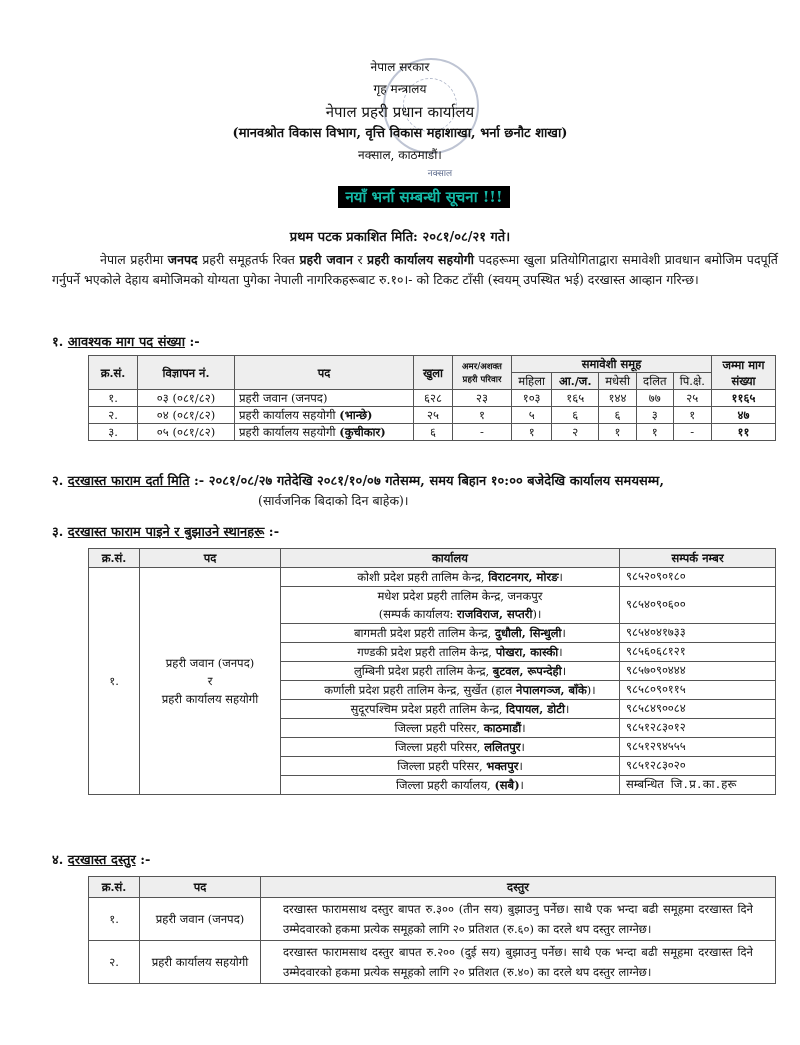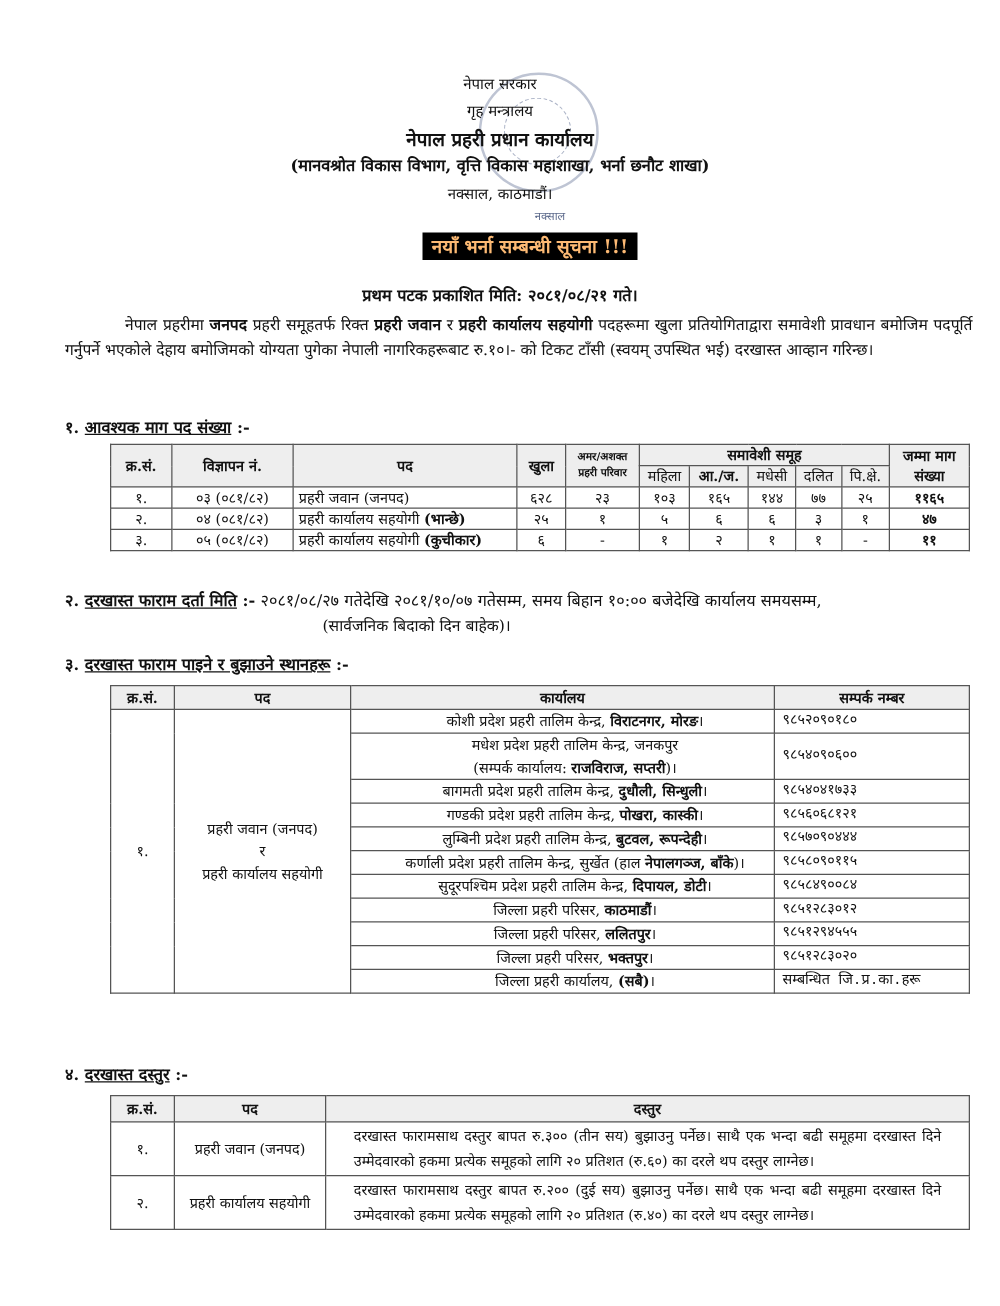--- a/index.html
+++ b/index.html
@@ -6,52 +6,52 @@
   body {
     width: 800px; height: 1045px; position: relative; overflow: hidden;
     font-family: "DejaVu Serif", "Liberation Serif", serif;
     color: #111;
   }
   .abs { position: absolute; }
 
   
   .lh-line { position: absolute; left: 0; width: 800px; text-align: center; }
   .lh-small { font-size: 12px; }
-  .lh-title { font-size: 15px; font-weight: bold; }
+  .lh-title { font-size: 15px; font-weight: normal; }
   .lh-sub { font-size: 13px; font-weight: bold; }
   .stamp {
     position: absolute; left: 383px; top: 58px; width: 92px; height: 92px;
     border-radius: 50%; border: 2px solid rgba(40,60,110,0.55);
     opacity: 0.55;
   }
   .stamp-inner {
     position: absolute; left: 403px; top: 78px; width: 52px; height: 52px;
     border-radius: 50%; border: 1px dashed rgba(40,60,110,0.6); opacity: 0.6;
   }
   .stamp-text {
     position: absolute; left: 390px; top: 152px; width: 100px; text-align: center;
     font-size: 9px; color: #34456f; opacity: 0.8;
   }
   .notice-banner {
     position: absolute; left: 338px; top: 186px; width: 172px; height: 22px;
-    background: #000; color: #fdba74; font-size: 15px; font-weight: bold;
+    background: #000; color: #14b8a6; font-size: 15px; font-weight: bold;
     text-align: center; line-height: 22px;
   }
 
   .pubdate { position: absolute; left: 0; width: 800px; top: 227px; text-align: center; font-size: 13px; font-weight: bold; }
   .intro {
     position: absolute; left: 52px; top: 250px; width: 726px;
     font-size: 12.5px; line-height: 20px; text-align: justify;
     text-indent: 48px;
   }
   .section-title {
     position: absolute; left: 52px; font-size: 13px; font-weight: bold;
   }
   .section-title .ul { text-decoration: underline; }
-  .section-text { font-weight: normal; margin-top: 40px; }
+  .section-text { font-weight: bold; margin-top: 40px; }
 
   table { border-collapse: collapse; position: absolute; font-size: 11.5px; }
   td, th { border: 1px solid #555; padding: 0 4px; }
   th { background: #eeeeee; font-weight: bold; }
   .t1 { left: 88px; top: 355px; width: 688px; }
   .t1 td, .t1 th { height: 16px; line-height: 16px; text-align: center; }
   .t1 .lft { text-align: left; }
   .t1 .tiny { font-size: 8.5px; font-weight: bold; line-height: 13px; }
   .bold { font-weight: bold; }
 

